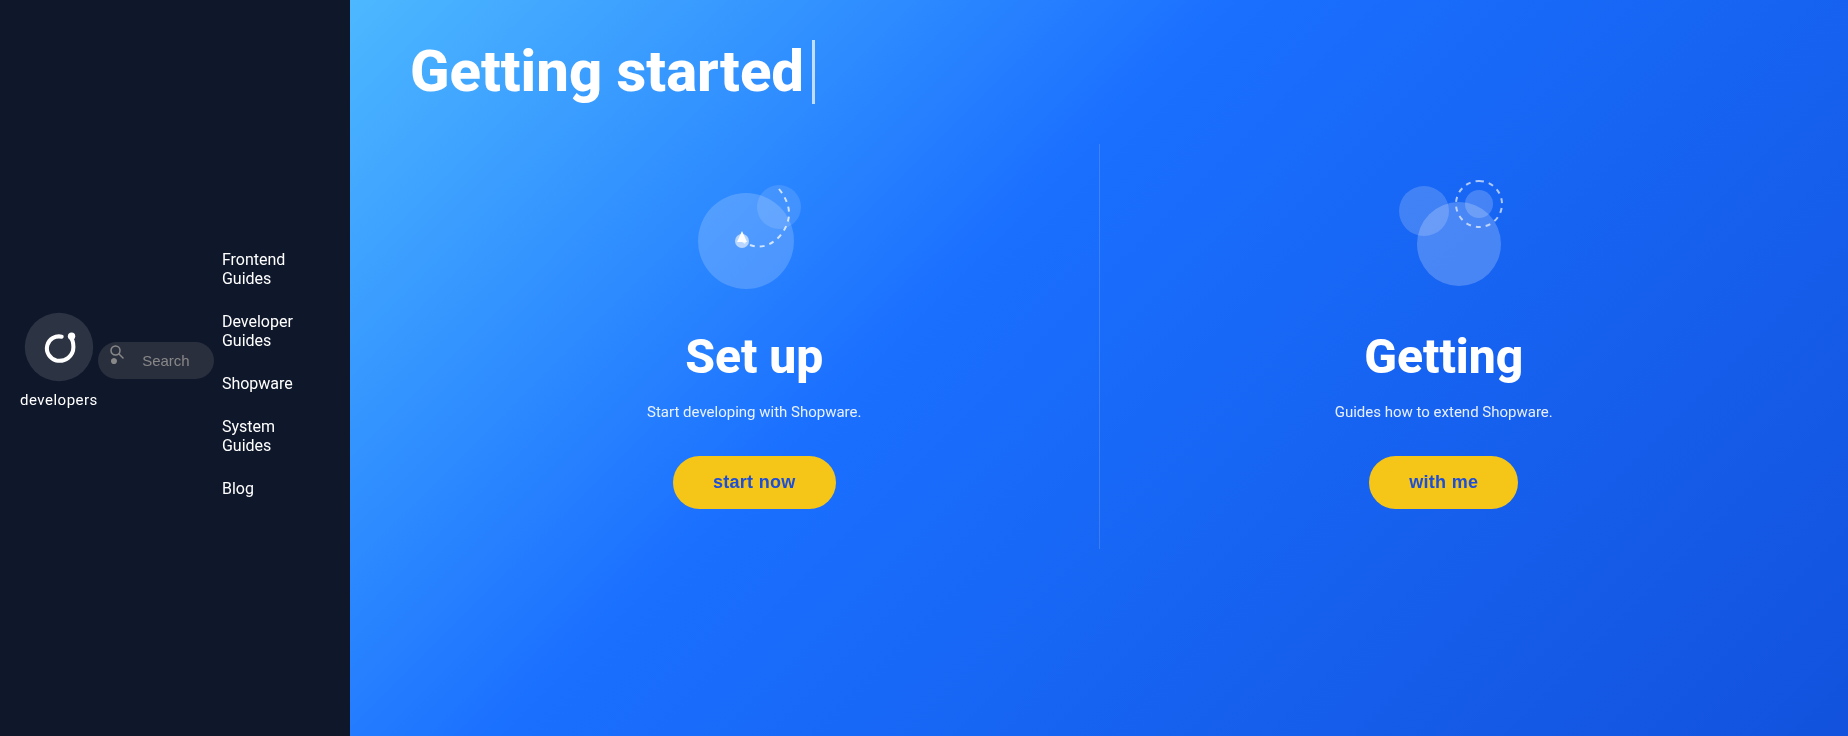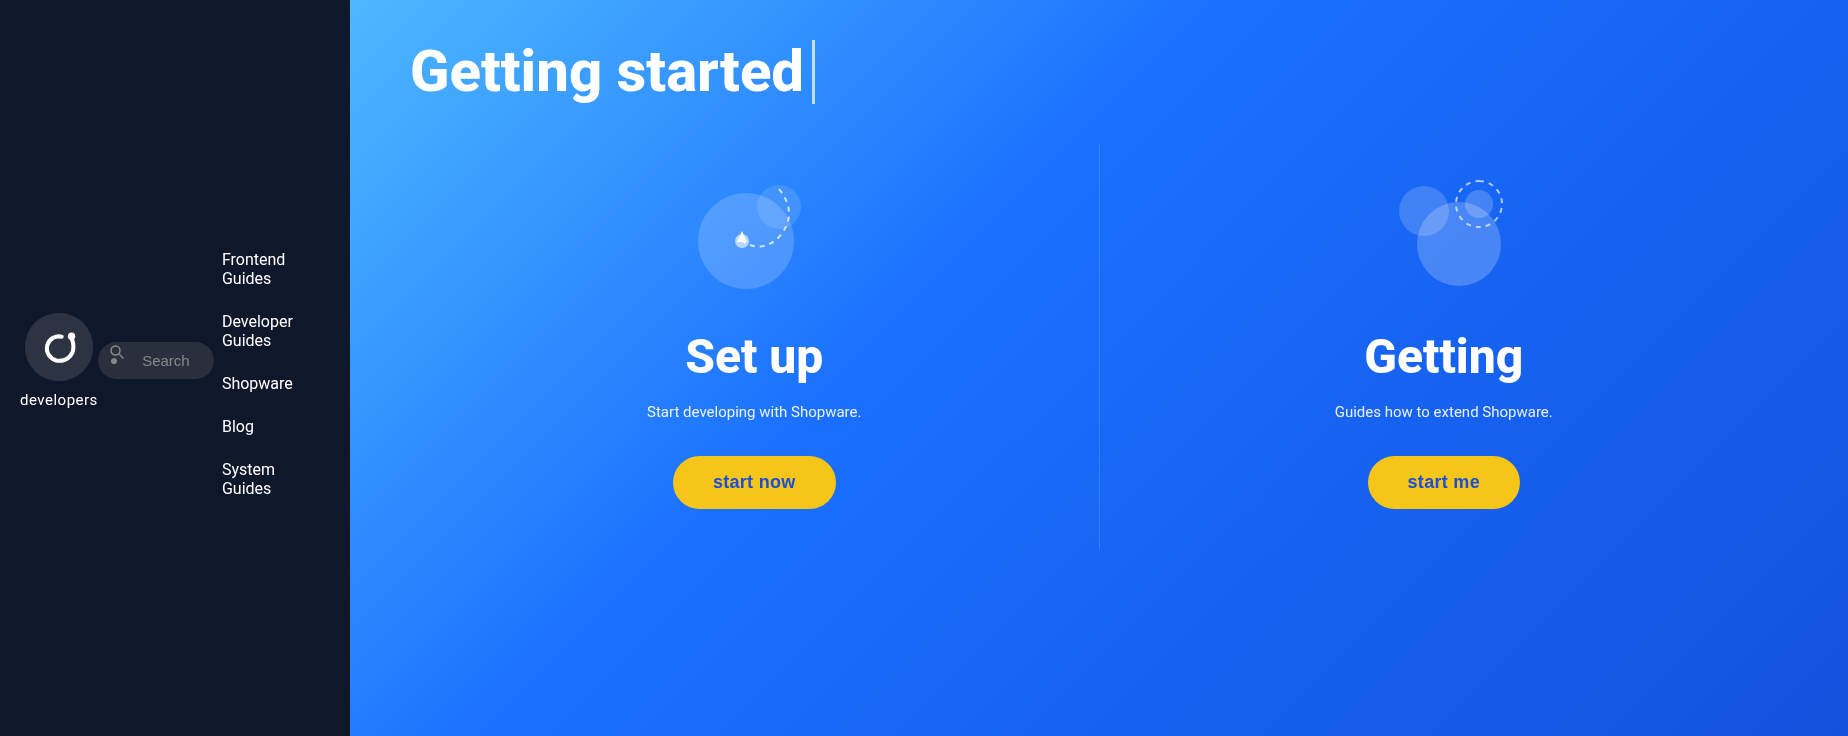--- a/index.html
+++ b/index.html
@@ -222,22 +222,22 @@
         <line x1="9" y1="9" x2="13" y2="13" stroke="#888" stroke-width="1.5" stroke-linecap="round"></line>
       </svg>
     </span>
     <input type="text" class="search-input" placeholder="Search" style="">
   </div>
 
   <nav class="nav-menu">
     <a class="nav-item">Frontend Guides</a>
     <a class="nav-item">Developer Guides</a>
     <a class="nav-item">Shopware</a>
+    <a class="nav-item">System Guides</a>
     <a class="nav-item">Blog</a>
-    <a class="nav-item">System Guides</a>
   </nav>
 </aside>
 
 <main class="main-content">
   <div class="page-title-row">
     <h1 class="page-title">Getting started</h1>
     <span class="title-cursor"></span>
   </div>
 
   <div class="cards-row">
@@ -270,17 +270,17 @@
 
           <circle cx="50" cy="42" r="25" fill="rgba(255,255,255,0.18)"></circle>
 
           <rect x="82" y="12" width="46" height="46" rx="23" stroke="rgba(255,255,255,0.65)" stroke-width="2" stroke-dasharray="5 5" fill="none"></rect>
 
           <circle cx="105" cy="35" r="14" fill="rgba(255,255,255,0.2)"></circle>
         </svg>
       </div>
       <h2 class="card-title">Getting</h2>
       <p class="card-description">Guides how to extend Shopware.</p>
-      <button class="cta-button">start me</button>
+      <button class="cta-button">with me</button>
     </div>
 
   </div>
 </main>
 
 </body></html>

